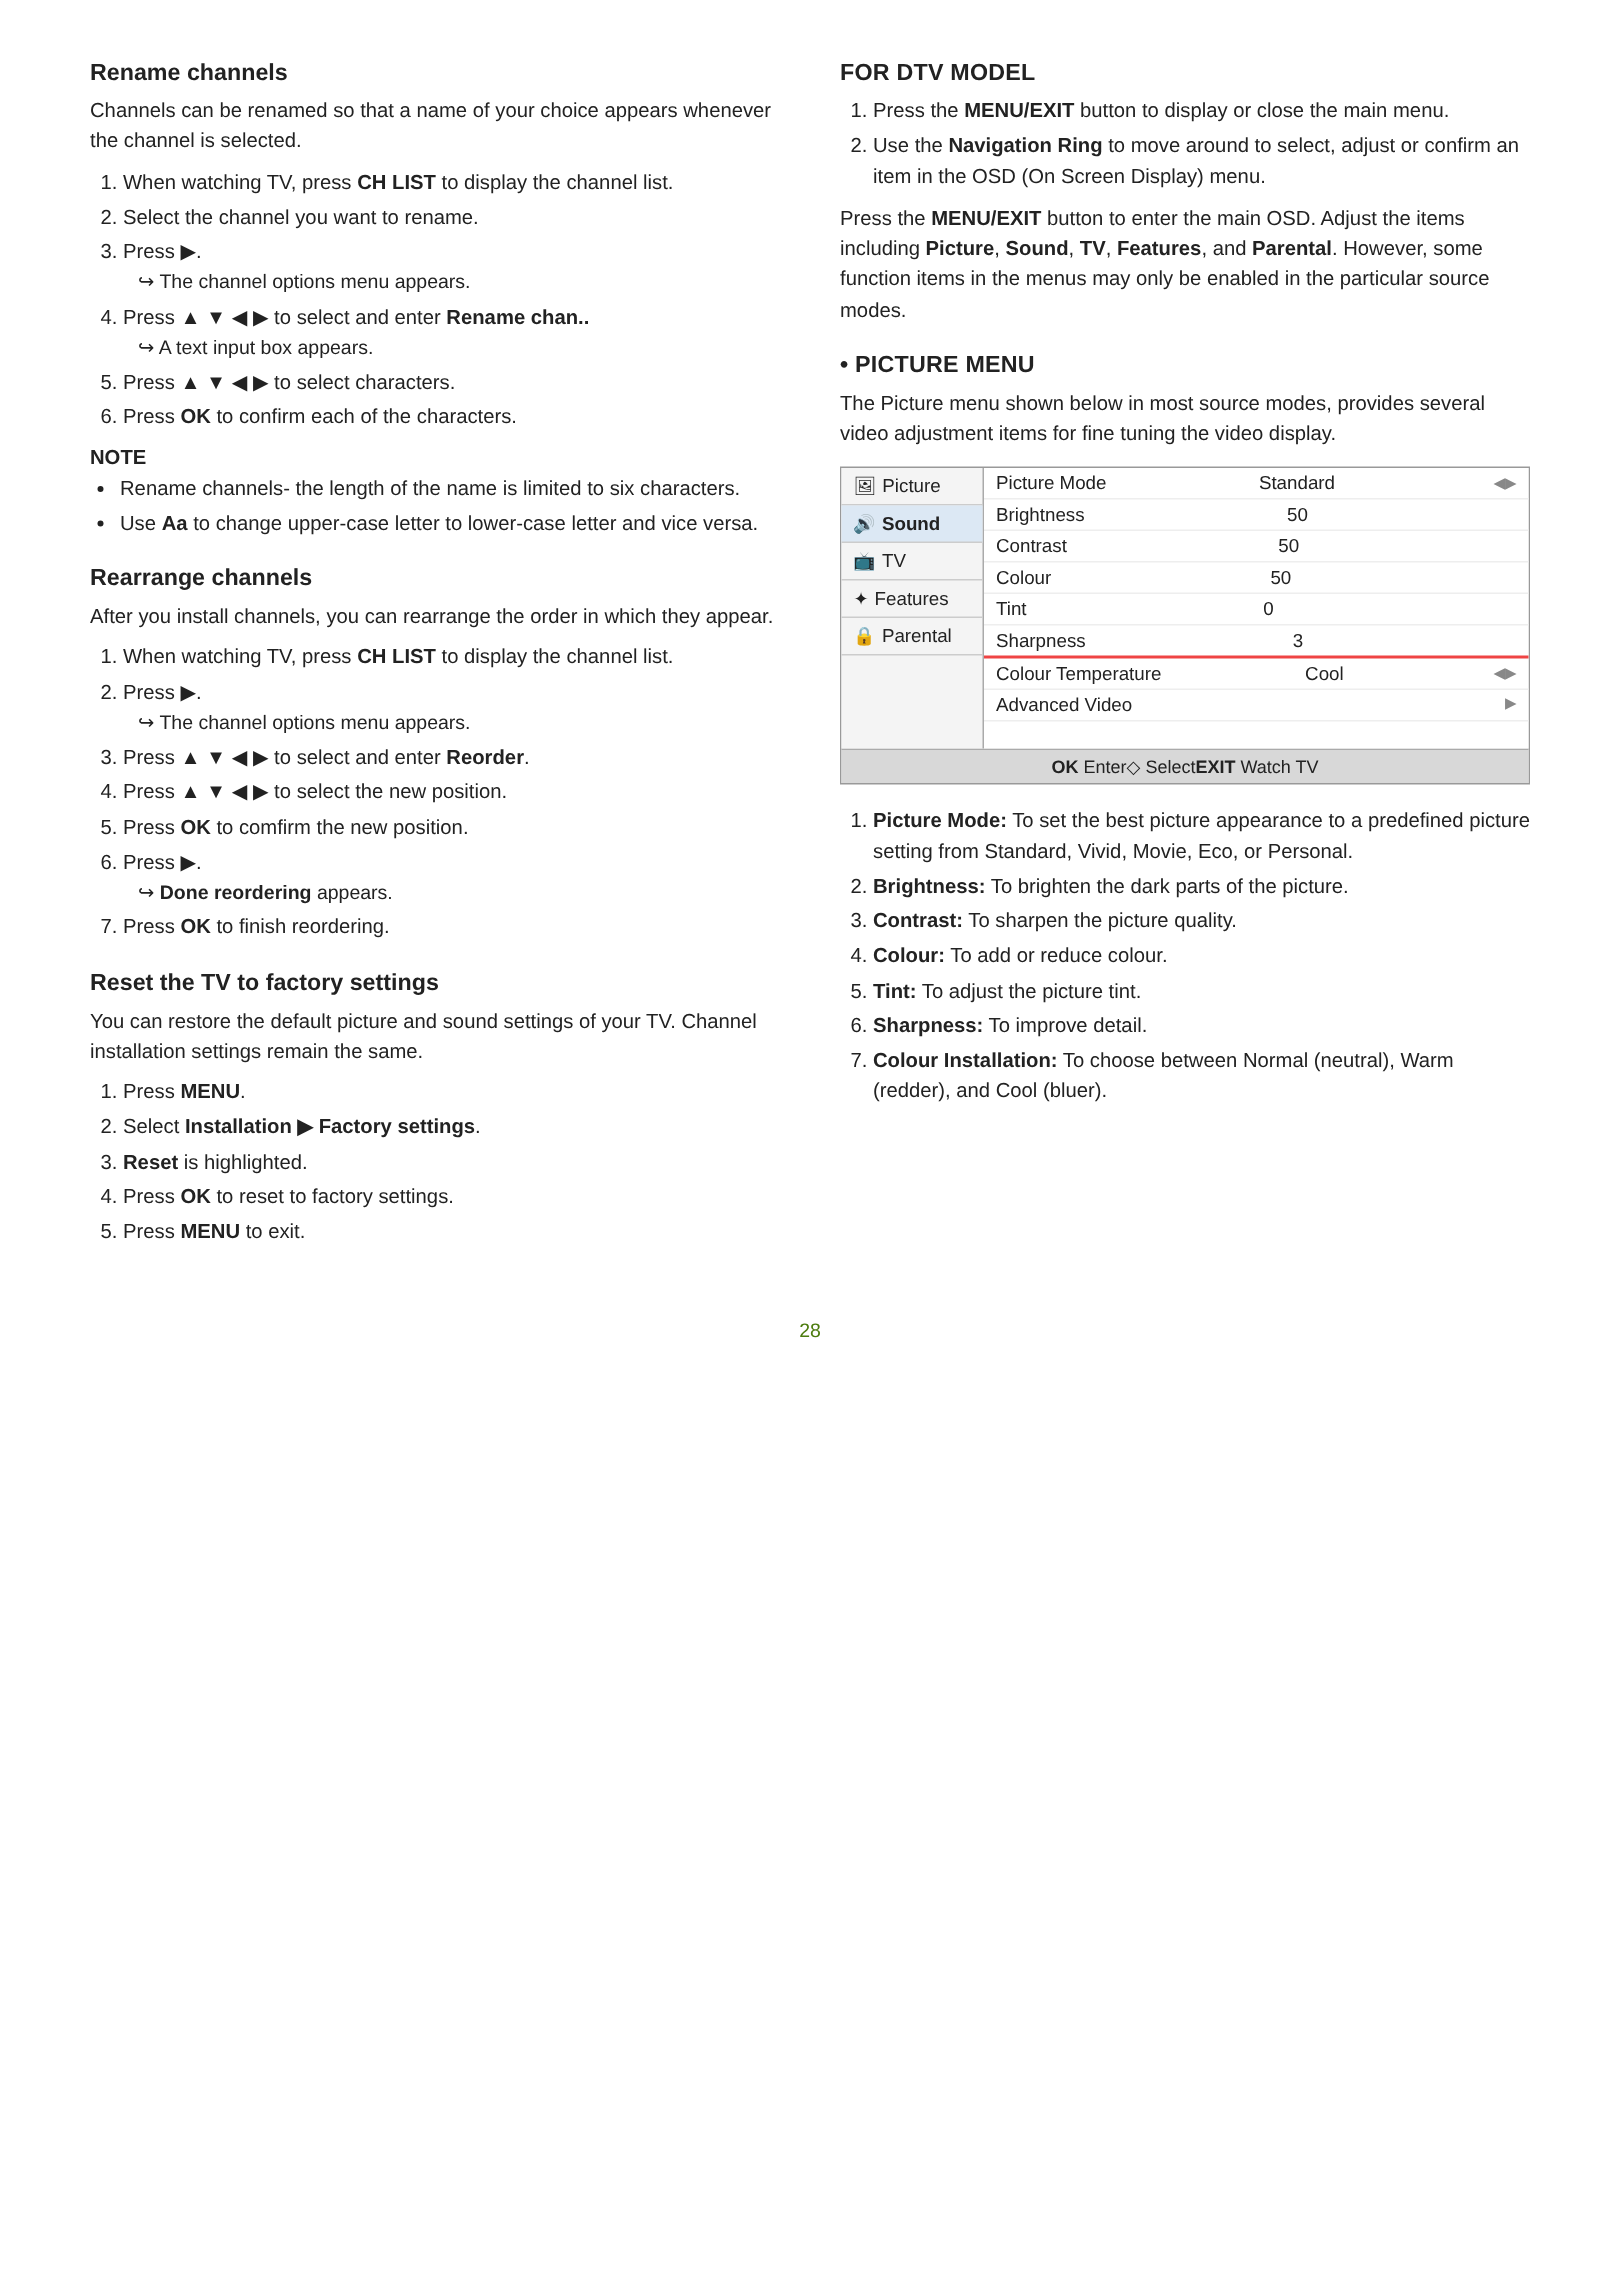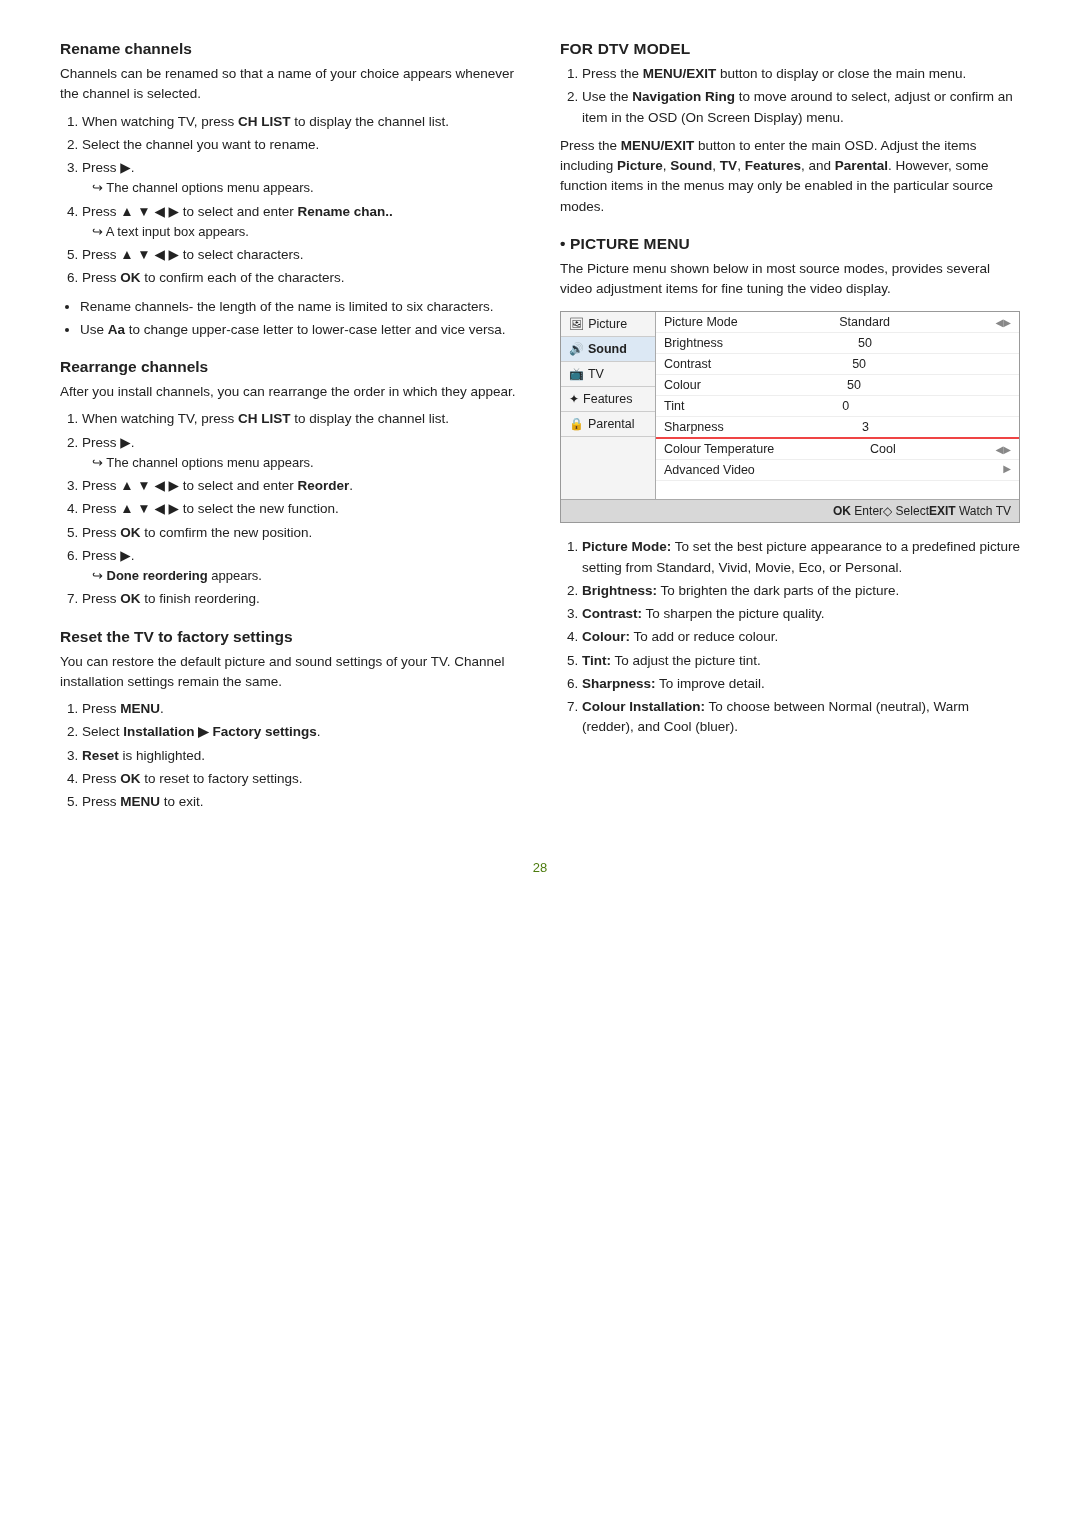--- a/index.html
+++ b/index.html
@@ -86,34 +86,35 @@
       <h2 class="section-title">Rename channels</h2>
       <p>Channels can be renamed so that a name of your choice appears whenever the channel is selected.</p>
       <ol>
         <li>When watching TV, press <b>CH LIST</b> to display the channel list.</li>
         <li>Select the channel you want to rename.</li>
         <li>Press ▶.<br><span class="arrow-indent">↪ The channel options menu appears.</span></li>
         <li>Press ▲ ▼ ◀ ▶ to select and enter <b>Rename chan..</b><br><span class="arrow-indent">↪ A text input box appears.</span></li>
         <li>Press ▲ ▼ ◀ ▶ to select characters.</li>
         <li>Press <b>OK</b> to confirm each of the characters.</li>
       </ol>
+      <div class="note-label">NOTE</div>
       <ul class="note-list">
         <li>Rename channels- the length of the name is limited to six characters.</li>
         <li>Use <b>Aa</b> to change upper-case letter to lower-case letter and vice versa.</li>
       </ul>
     </div>
 
     <div class="section-block">
       <h2 class="section-title">Rearrange channels</h2>
       <p>After you install channels, you can rearrange the order in which they appear.</p>
       <ol>
         <li>When watching TV, press <b>CH LIST</b> to display the channel list.</li>
         <li>Press ▶.<br><span class="arrow-indent">↪ The channel options menu appears.</span></li>
         <li>Press ▲ ▼ ◀ ▶ to select and enter <b>Reorder</b>.</li>
-        <li>Press ▲ ▼ ◀ ▶ to select the new function.</li>
+        <li>Press ▲ ▼ ◀ ▶ to select the new position.</li>
         <li>Press <b>OK</b> to comfirm the new position.</li>
         <li>Press ▶.<br><span class="arrow-indent">↪ <b>Done reordering</b> appears.</span></li>
         <li>Press <b>OK</b> to finish reordering.</li>
       </ol>
     </div>
 
     <div class="section-block">
       <h2 class="section-title">Reset the TV to factory settings</h2>
       <p>You can restore the default picture and sound settings of your TV. Channel installation settings remain the same.</p>
       <ol>
@@ -206,21 +207,21 @@
             </div>
             <div style="display:flex; justify-content:space-between; align-items:flex-start; padding:3px 8px; border-bottom:1px solid #eee;">
               <span>Advanced Video</span>
               <span></span>
               <span style="color:#888; font-size:10px; margin-left:4px;">▶</span>
             </div>
             <div style="padding:6px 8px; min-height:18px;"></div>
           </div>
         </div>
 
-        <div style="background:#d8d8d8; border-top:1.5px solid #aaa; display:flex; justify-content:flex-end; padding:4px 8px; font-size:12px;">
+        <div style="background:#d8d8d8; border-top:1.5px solid #aaa; display:flex; justify-content:center; padding:4px 8px; font-size:12px;">
           <span><b>OK</b> Enter</span>
           <span>◇ Select</span>
           <span><b>EXIT</b> Watch TV</span>
         </div>
       </div>
 
       <ol>
         <li><b>Picture Mode:</b> To set the best picture appearance to a predefined picture setting from Standard, Vivid, Movie, Eco, or Personal.</li>
         <li><b>Brightness:</b> To brighten the dark parts of the picture.</li>
         <li><b>Contrast:</b> To sharpen the picture quality.</li>

